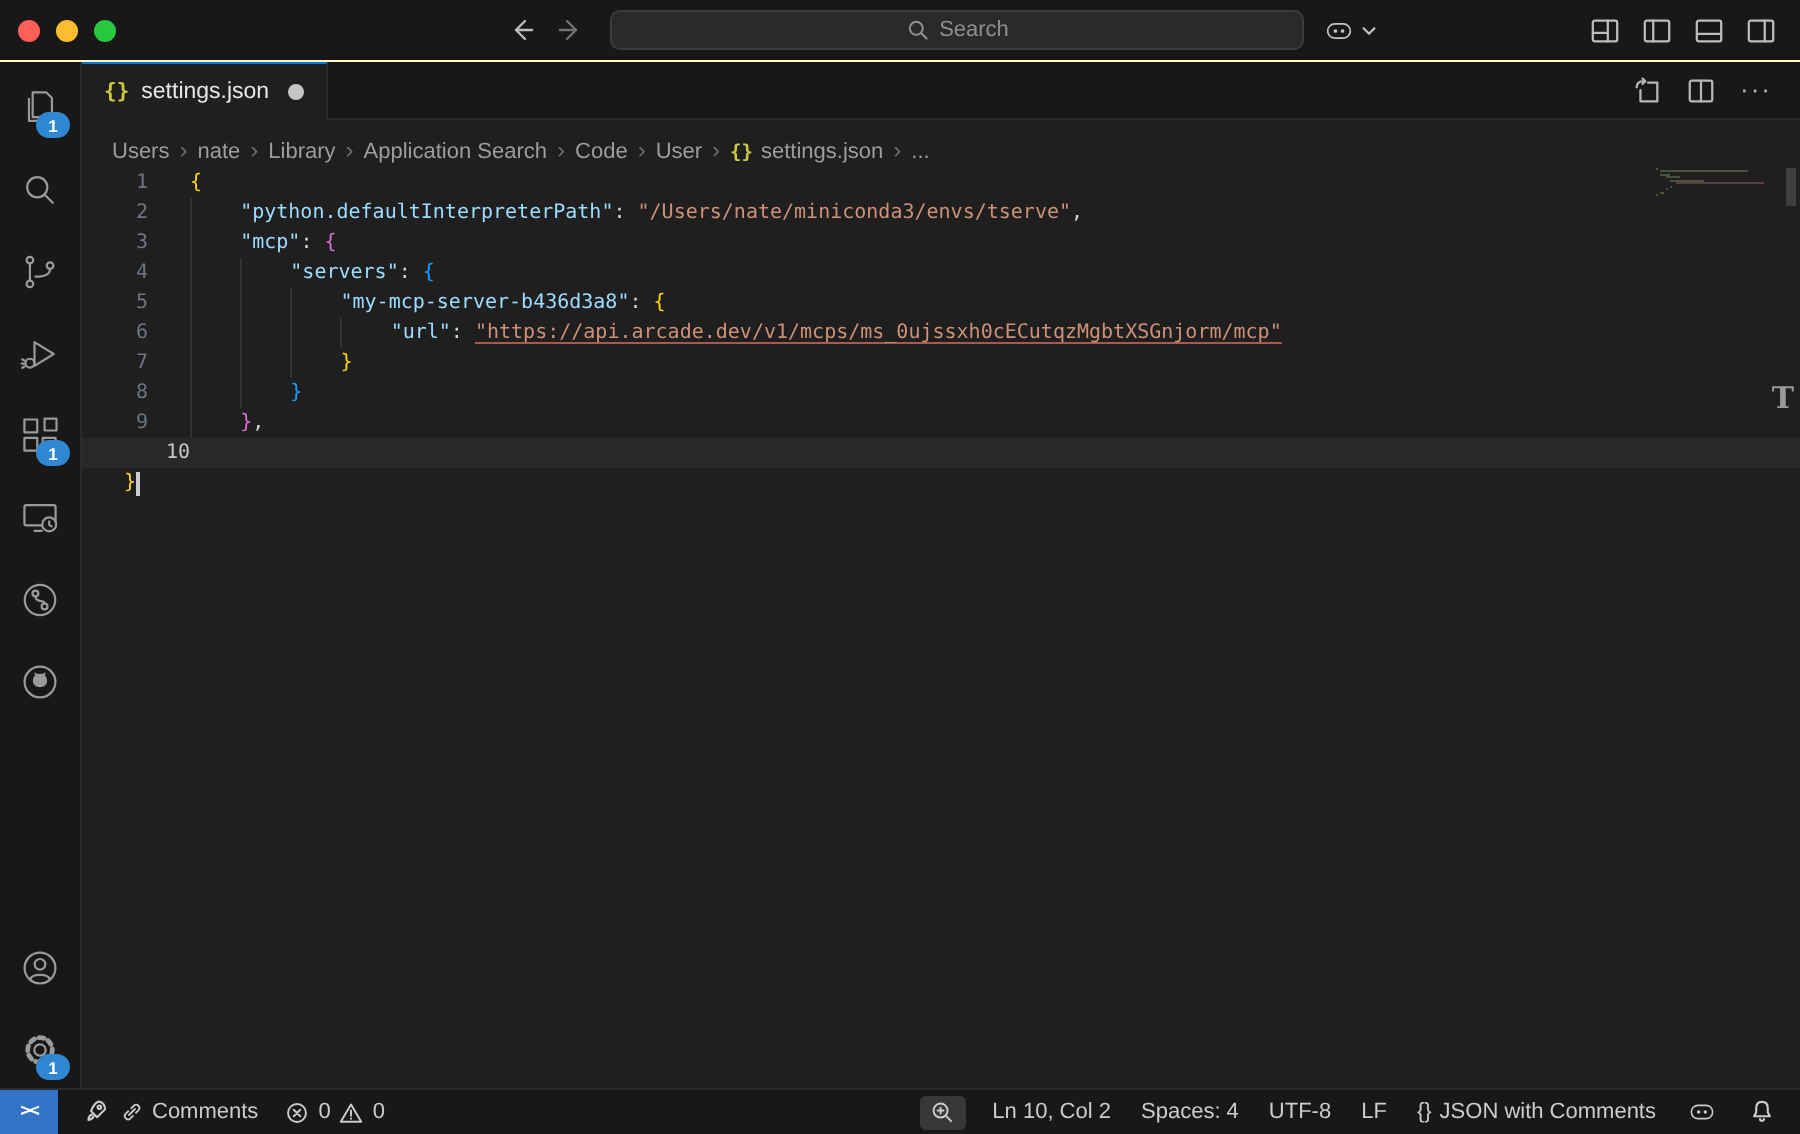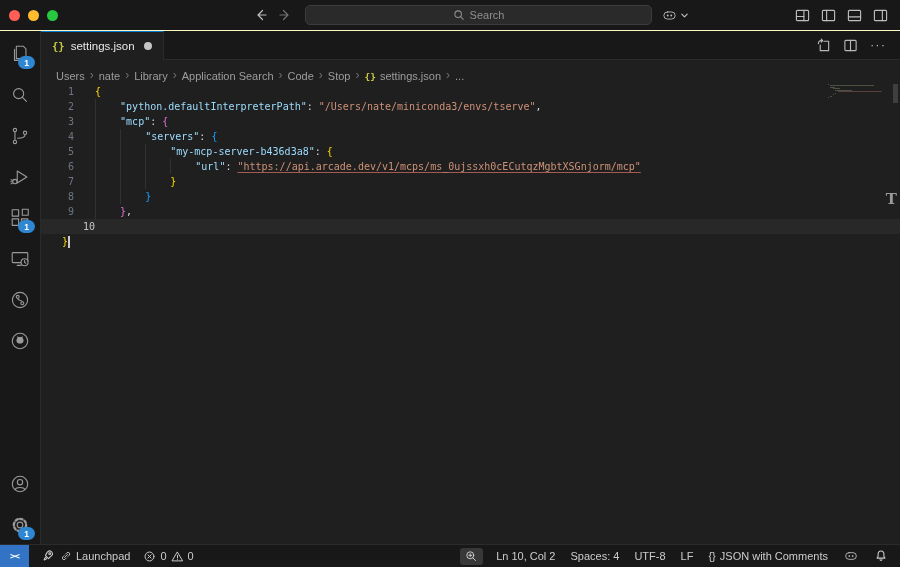--- a/index.html
+++ b/index.html
@@ -242,21 +242,21 @@
           <span class="bc-sep">›</span>
           <span class="bc-item">
             <span>Application Search</span>
           </span>
           <span class="bc-sep">›</span>
           <span class="bc-item">
             <span>Code</span>
           </span>
           <span class="bc-sep">›</span>
           <span class="bc-item">
-            <span>Stop</span>
+            <span>User</span>
           </span>
           <span class="bc-sep">›</span>
           <span class="bc-item">
             <span class="bc-ic">{}</span>
             <span>settings.json</span>
           </span>
           <span class="bc-sep">›</span>
           <span class="bc-item">
             <span>...</span>
           </span>
@@ -329,21 +329,21 @@
     </div>
     <div class="sb-item">
       <svg width="14" height="14" viewBox="0 0 16 16">
           <path d="M8.5 2c2.5.5 3.5 2 3.5 4.5L7.5 11 4 7.5C5 5 6 2.6 8.5 2z"></path>
           <circle cx="8.8" cy="5.3" r="1"></circle>
           <path d="M4.5 9.5c-1 .3-1.8 1.4-2 3 1.6-.2 2.7-1 3-2"></path>
         </svg>
       <svg width="12" height="12" viewBox="0 0 16 16">
           <path d="M5.5 7.5 3.7 9.3a2.2 2.2 0 0 0 3.1 3.1l1.8-1.8M7.5 5.5l1.8-1.8a2.2 2.2 0 0 1 3.1 3.1l-1.8 1.8M6 10l4-4"></path>
         </svg>
-      <span>Launchpad</span>
+      <span>Comments</span>
     </div>
     <div class="sb-item">
       <svg width="13" height="13" viewBox="0 0 16 16">
           <circle cx="8" cy="8" r="5.5"></circle>
           <path d="M6 6l4 4M10 6l-4 4"></path>
         </svg>
       <span>0</span>
       <svg width="13" height="13" viewBox="0 0 16 16">
           <path d="M8 2.8 14.3 13.4H1.7z"></path>
           <line x1="8" y1="6.5" x2="8" y2="9.7"></line>

